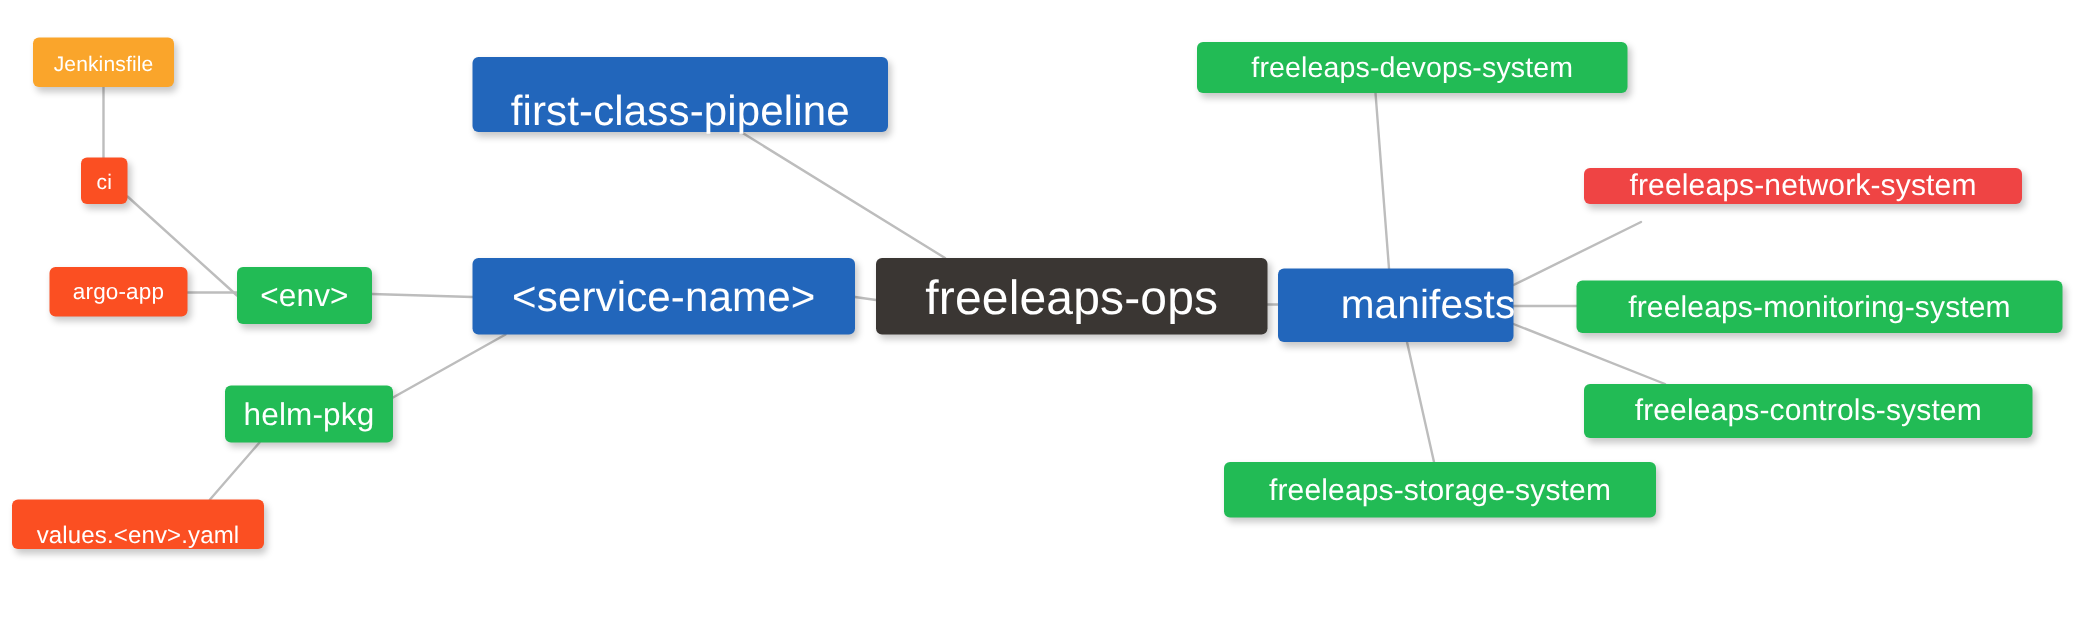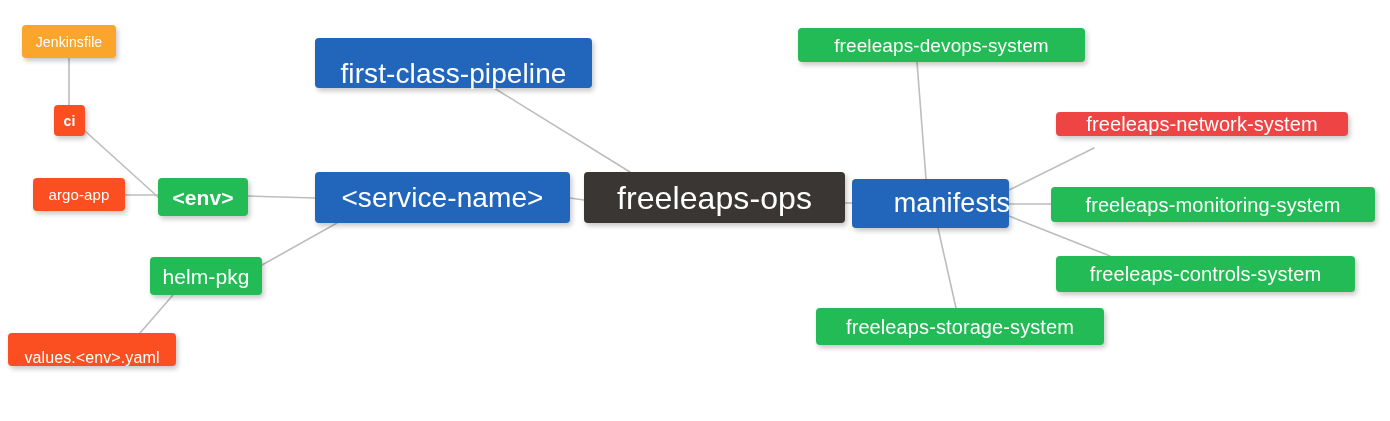--- a/index.html
+++ b/index.html
@@ -66,27 +66,27 @@
       <line x1="926" y1="179" x2="917" y2="62" stroke="#bdbdbd" stroke-width="1.6" stroke-linecap="round"></line>
       <line x1="1009" y1="190" x2="1094" y2="148" stroke="#bdbdbd" stroke-width="1.6" stroke-linecap="round"></line>
       <line x1="1009" y1="204" x2="1051" y2="204" stroke="#bdbdbd" stroke-width="1.6" stroke-linecap="round"></line>
       <line x1="1009" y1="216" x2="1110" y2="256" stroke="#bdbdbd" stroke-width="1.6" stroke-linecap="round"></line>
       <line x1="938" y1="228" x2="956" y2="308" stroke="#bdbdbd" stroke-width="1.6" stroke-linecap="round"></line>
     </svg>
   <div id="node-layer">
       <div class="node" style="left: 22px; top: 25px; width: 94px; height: 33px; background: rgb(250, 165, 43); font-size: 14px;">
         <span class="node-label">Jenkinsfile</span>
       </div>
-      <div class="node" style="left: 54px; top: 105px; width: 31px; height: 31px; background: rgb(251, 79, 34); font-size: 14px; font-weight: bold;">
+      <div class="node" style="left: 54px; top: 105px; width: 31px; height: 31px; background: rgb(251, 79, 34); font-size: 14px;">
         <span class="node-label">ci</span>
       </div>
       <div class="node" style="left: 33px; top: 178px; width: 92px; height: 33px; background: rgb(251, 79, 34); font-size: 15px;">
         <span class="node-label">argo-app</span>
       </div>
-      <div class="node" style="left: 158px; top: 178px; width: 90px; height: 38px; background: rgb(34, 187, 85); font-size: 21px; font-weight: bold;">
+      <div class="node" style="left: 158px; top: 178px; width: 90px; height: 38px; background: rgb(34, 187, 85); font-size: 21px;">
         <span class="node-label">&lt;env&gt;</span>
       </div>
       <div class="node" style="left: 150px; top: 257px; width: 112px; height: 38px; background: rgb(34, 187, 85); font-size: 21px;">
         <span class="node-label">helm-pkg</span>
       </div>
       <div class="node" style="left: 8px; top: 333px; width: 168px; height: 33px; background: rgb(251, 79, 34); font-size: 16px; align-items: flex-end;">
         <span class="node-label">values.&lt;env&gt;.yaml</span>
       </div>
       <div class="node" style="left: 315px; top: 38px; width: 277px; height: 50px; background: rgb(34, 102, 187); font-size: 28px; align-items: flex-end;">
         <span class="node-label">first-class-pipeline</span>

